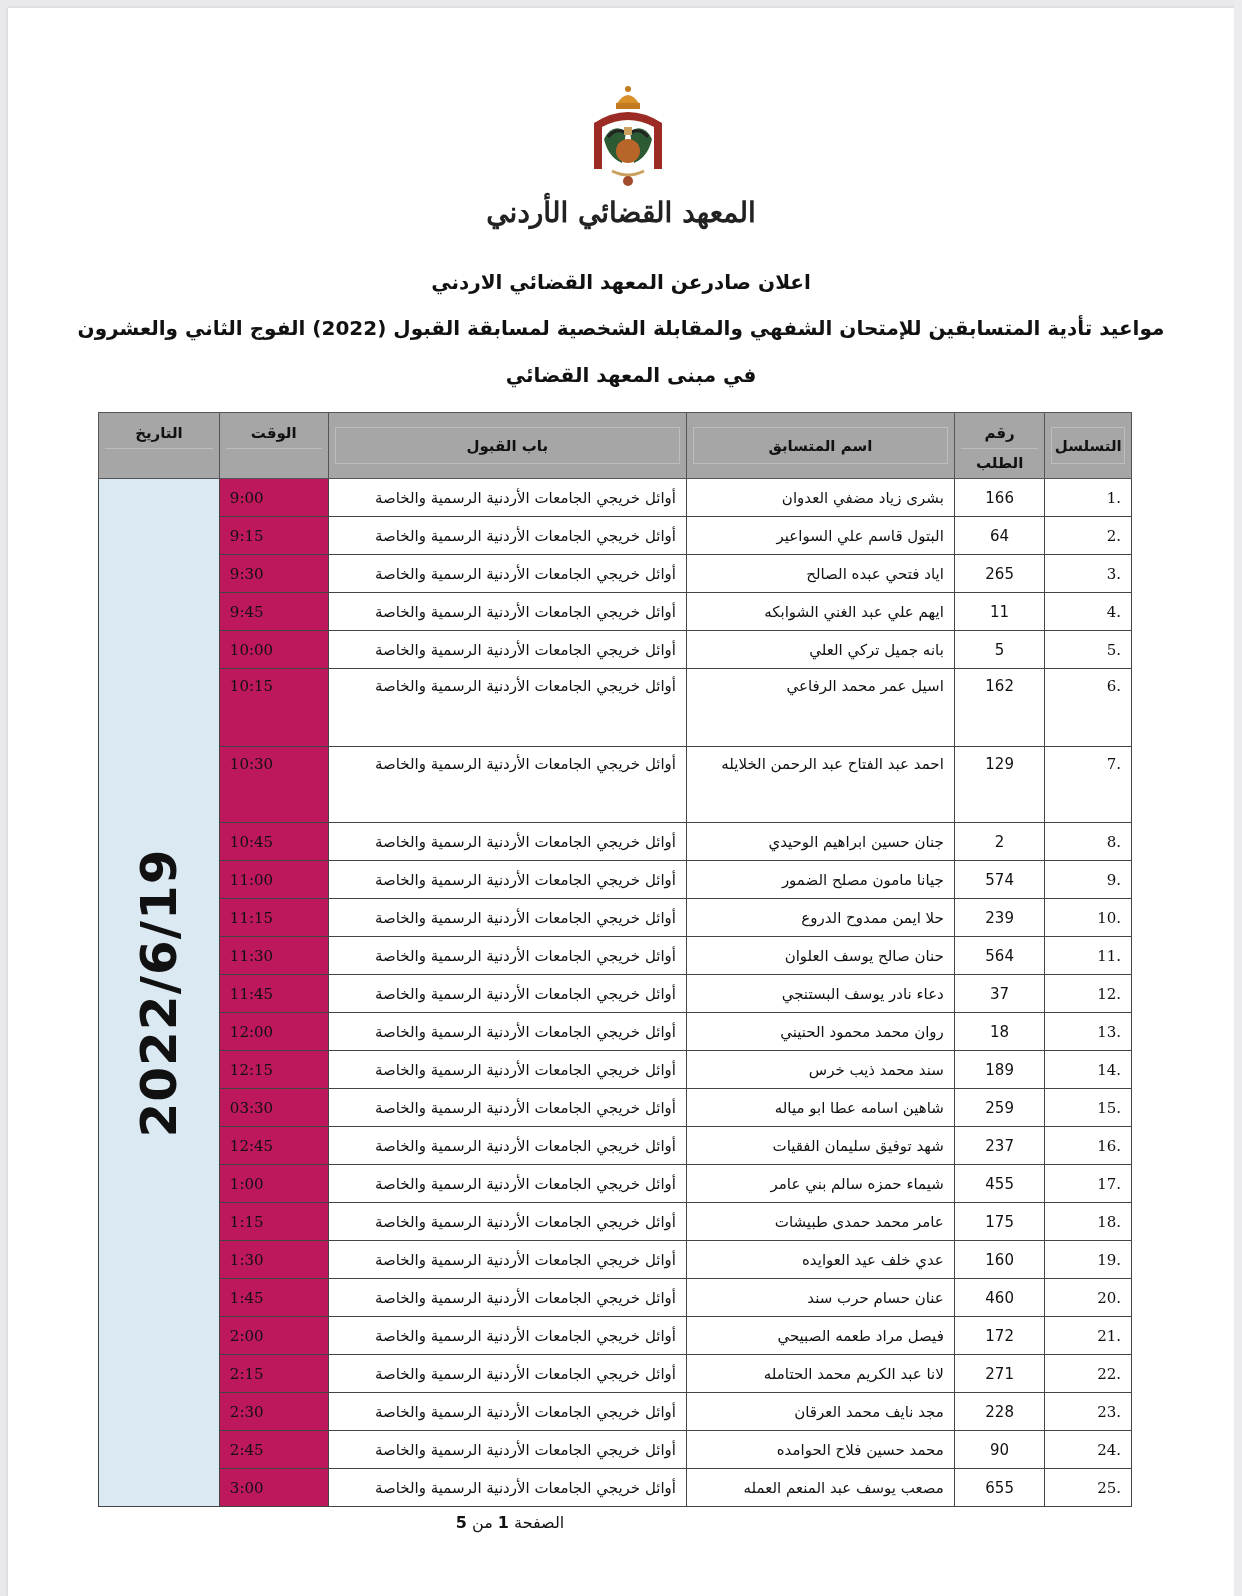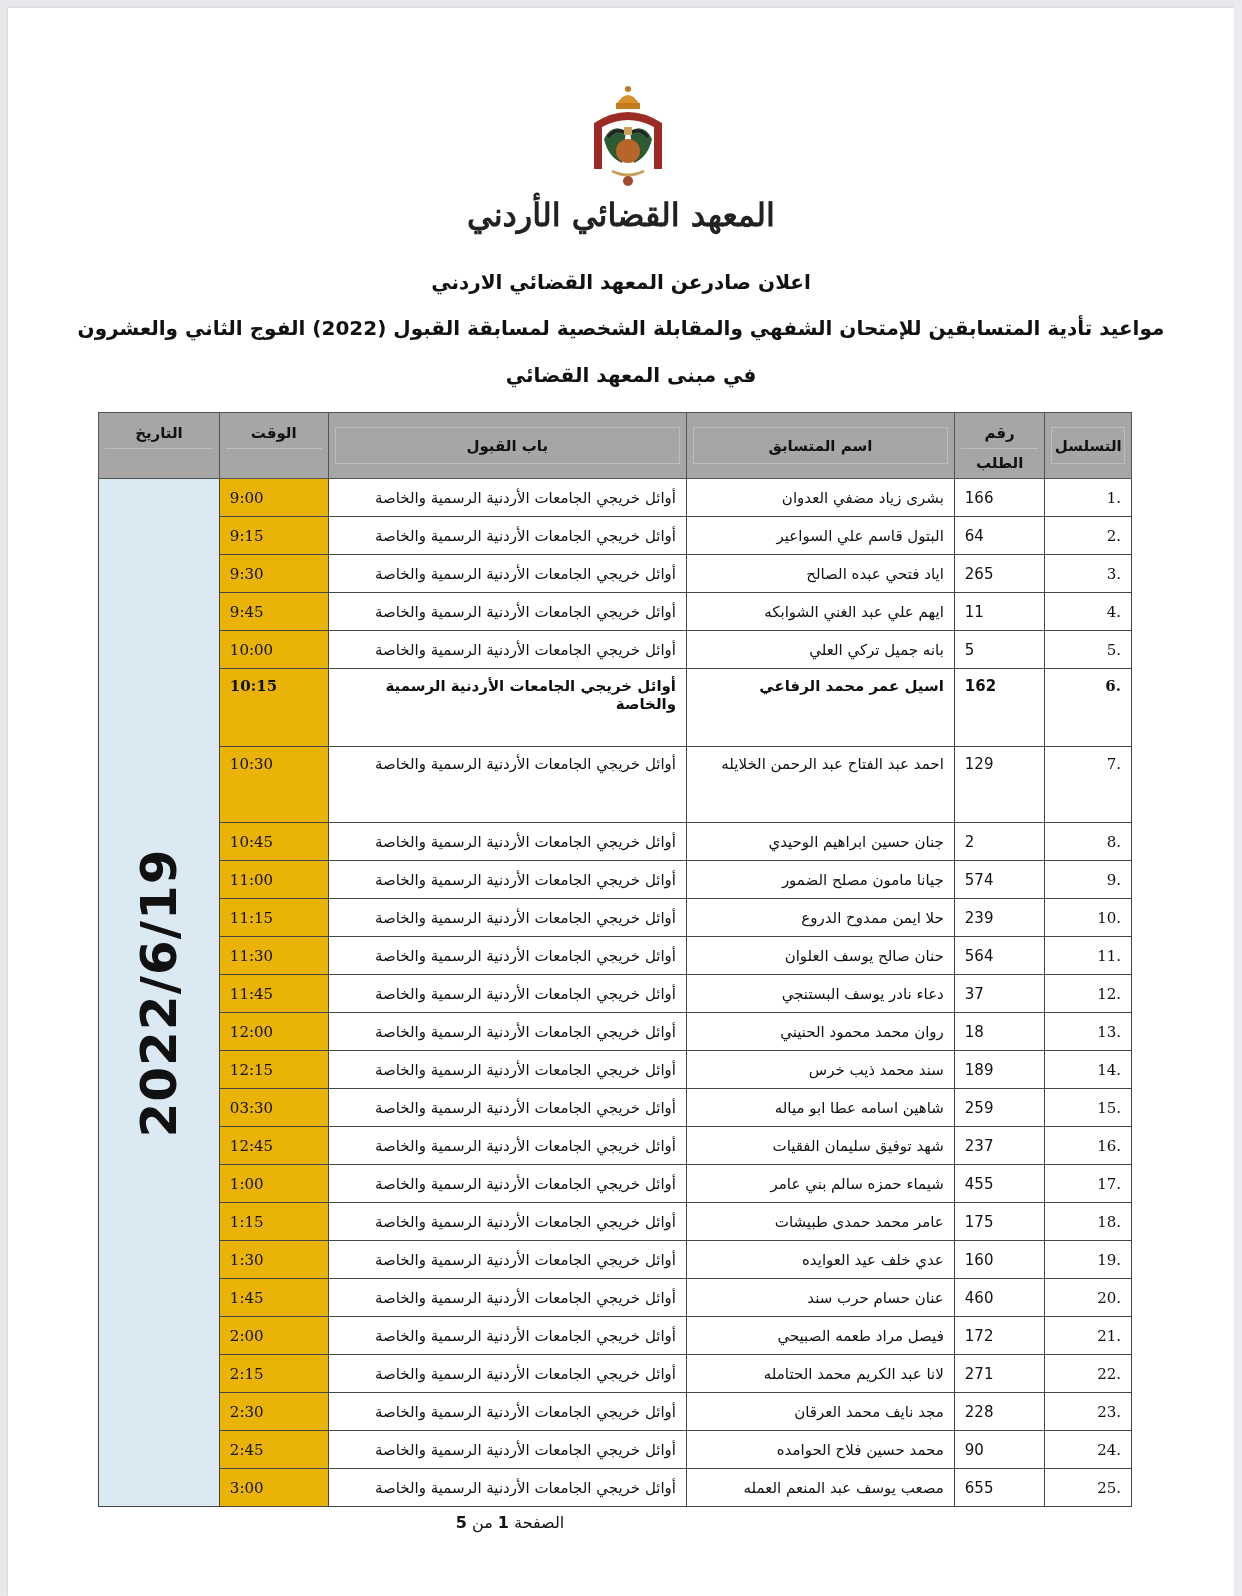--- a/index.html
+++ b/index.html
@@ -18,21 +18,21 @@
   }
   .right-edge {
     position: absolute; right: 0; top: 0; width: 8px; height: 1596px; background:#ecebef;
   }
   
   .emblem {
     position: absolute; left: 578px; top: 75px; width: 84px; height: 110px;
   }
   .institute-name {
     position: absolute; left: 0; width: 1226px; top: 188px;
-    text-align: center; font-size: 32px; font-weight: bold;
+    text-align: center; font-size: 28px; font-weight: bold;
     color: #222; font-family: "DejaVu Serif", serif; letter-spacing: -1px;
   }
   .heading {
     position: absolute; left: 0; width: 1226px; text-align: center;
     font-family: "DejaVu Sans", sans-serif; font-weight: bold; color: #111;
     direction: rtl;
   }
   .h1 { top: 262px; font-size: 20px; }
   .h2 { top: 308px; font-size: 20px; }
   .h3 { top: 355px; font-size: 20px; padding-left: 20px; }
@@ -74,38 +74,38 @@
 
   table.schedule td {
     border: 1px solid #444;
     height: 38px;
     font-size: 15px;
     color: #111;
     padding: 0 10px;
     vertical-align: middle;
   }
   td.serial { text-align: right; font-family: "DejaVu Serif", serif; font-size: 18px; direction: ltr; }
-  td.num { text-align: left; font-size: 15px; }
+  td.num { text-align: center; font-size: 15px; }
   td.name { text-align: right; }
   td.cat { text-align: right; }
   td.time {
-    background: #eab308; text-align: left;
+    background: #be185d; text-align: left;
     font-family: "DejaVu Serif", serif; font-size: 19px; direction: ltr;
   }
   td.date {
     background: #dbe9f3; position: relative; padding: 0;
   }
   .date-text {
     position: absolute; left: 50%; top: 50%;
     transform: translate(-50%, -50%) rotate(-90deg);
     font-family: "DejaVu Sans", sans-serif; font-weight: bold;
     font-size: 50px; color: #111; white-space: nowrap; letter-spacing: 1px;
   }
   tr.tall td { height: 76px; vertical-align: top; padding-top: 8px; }
-  tr.tall6 td { height: 78px; vertical-align: top; padding-top: 8px; font-weight: bold; }
+  tr.tall6 td { height: 78px; vertical-align: top; padding-top: 8px; }
   .footer {
     position: absolute; left: 0; width: 1004px; top: 1505px;
     text-align: center; direction: rtl; font-size: 16px;
     font-family: "DejaVu Sans", sans-serif; color: #111;
   }
   .footer b { font-weight: bold; }
 </style>
 </head>
 <body>
 

